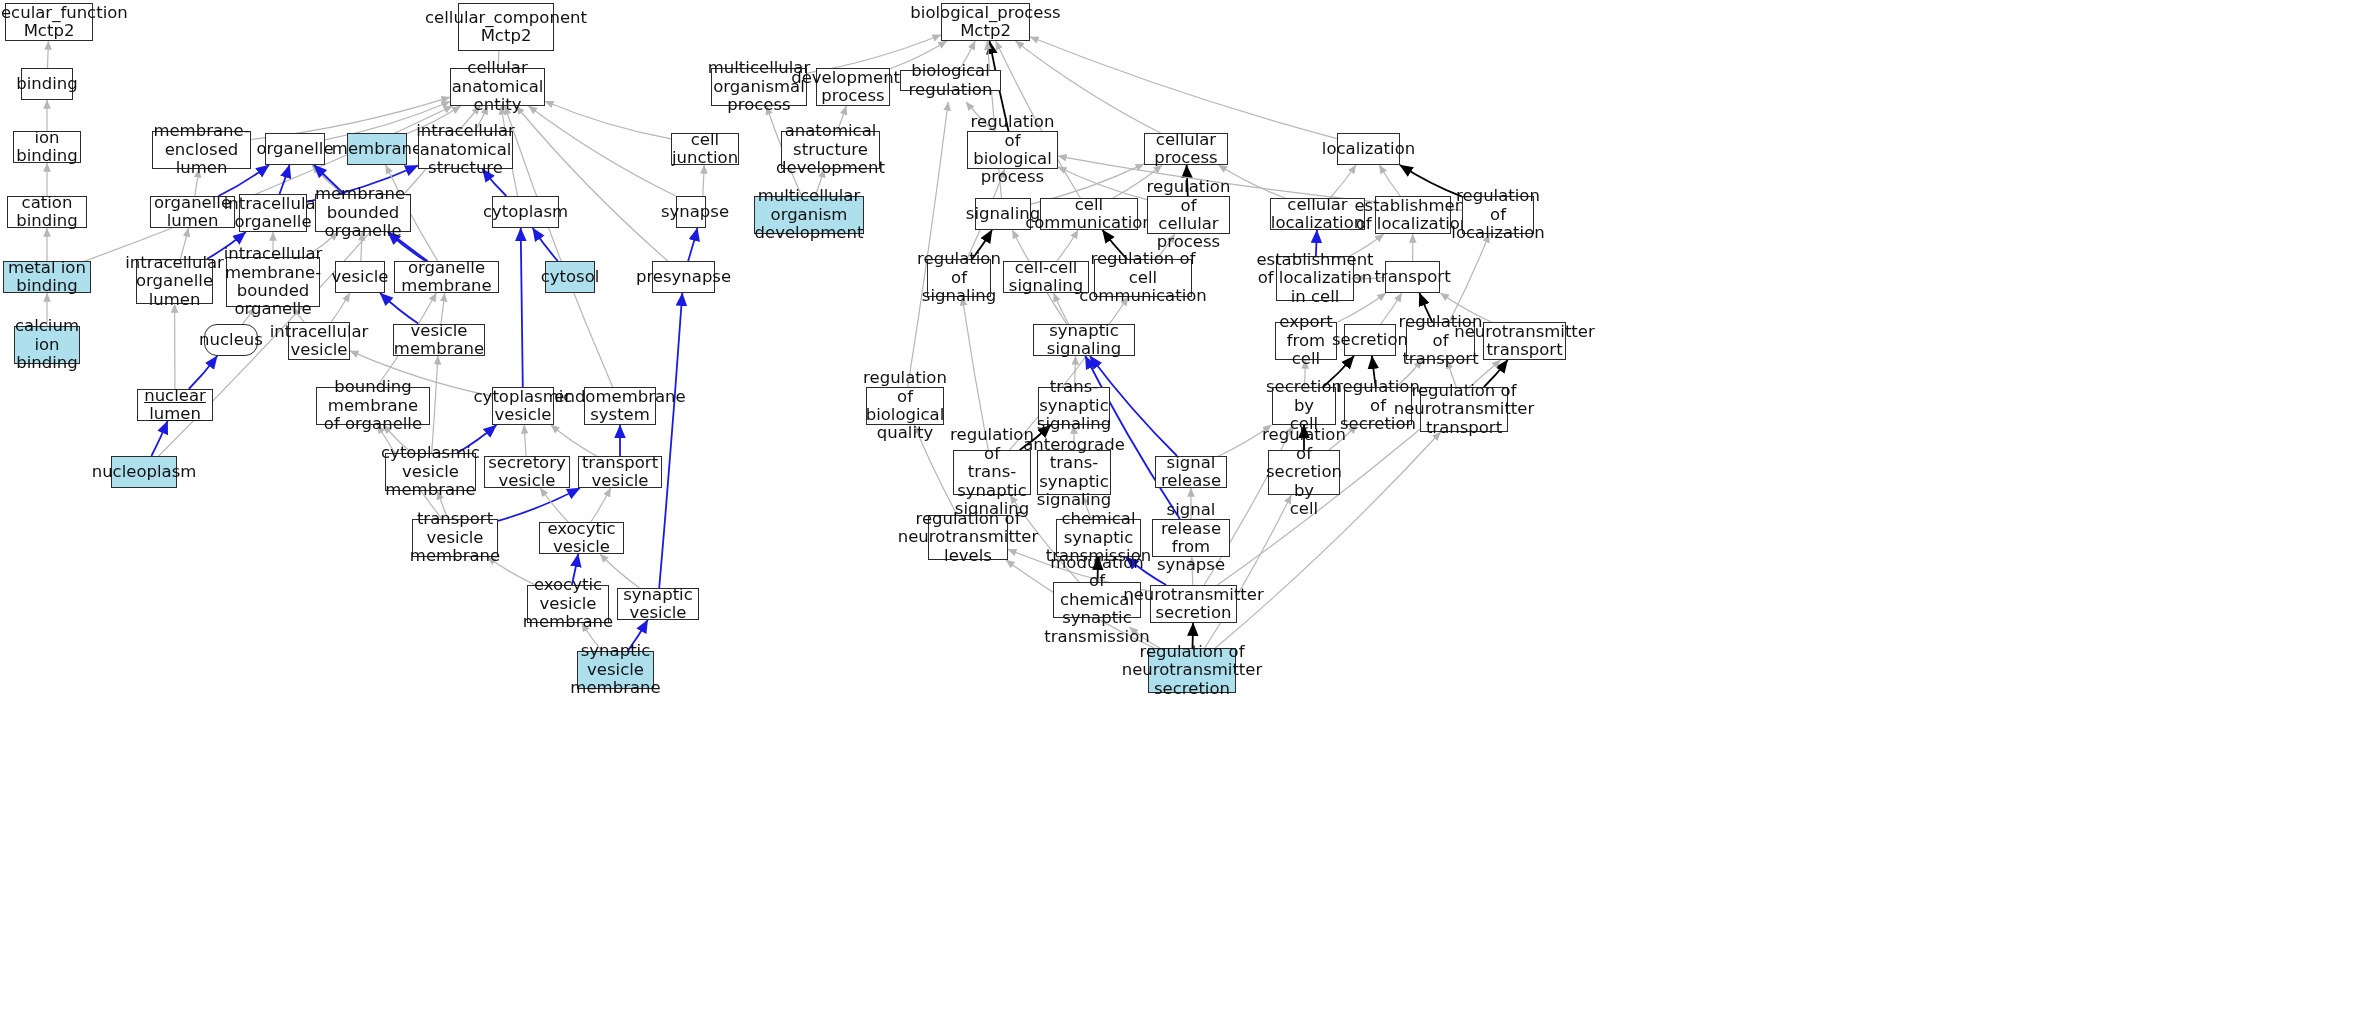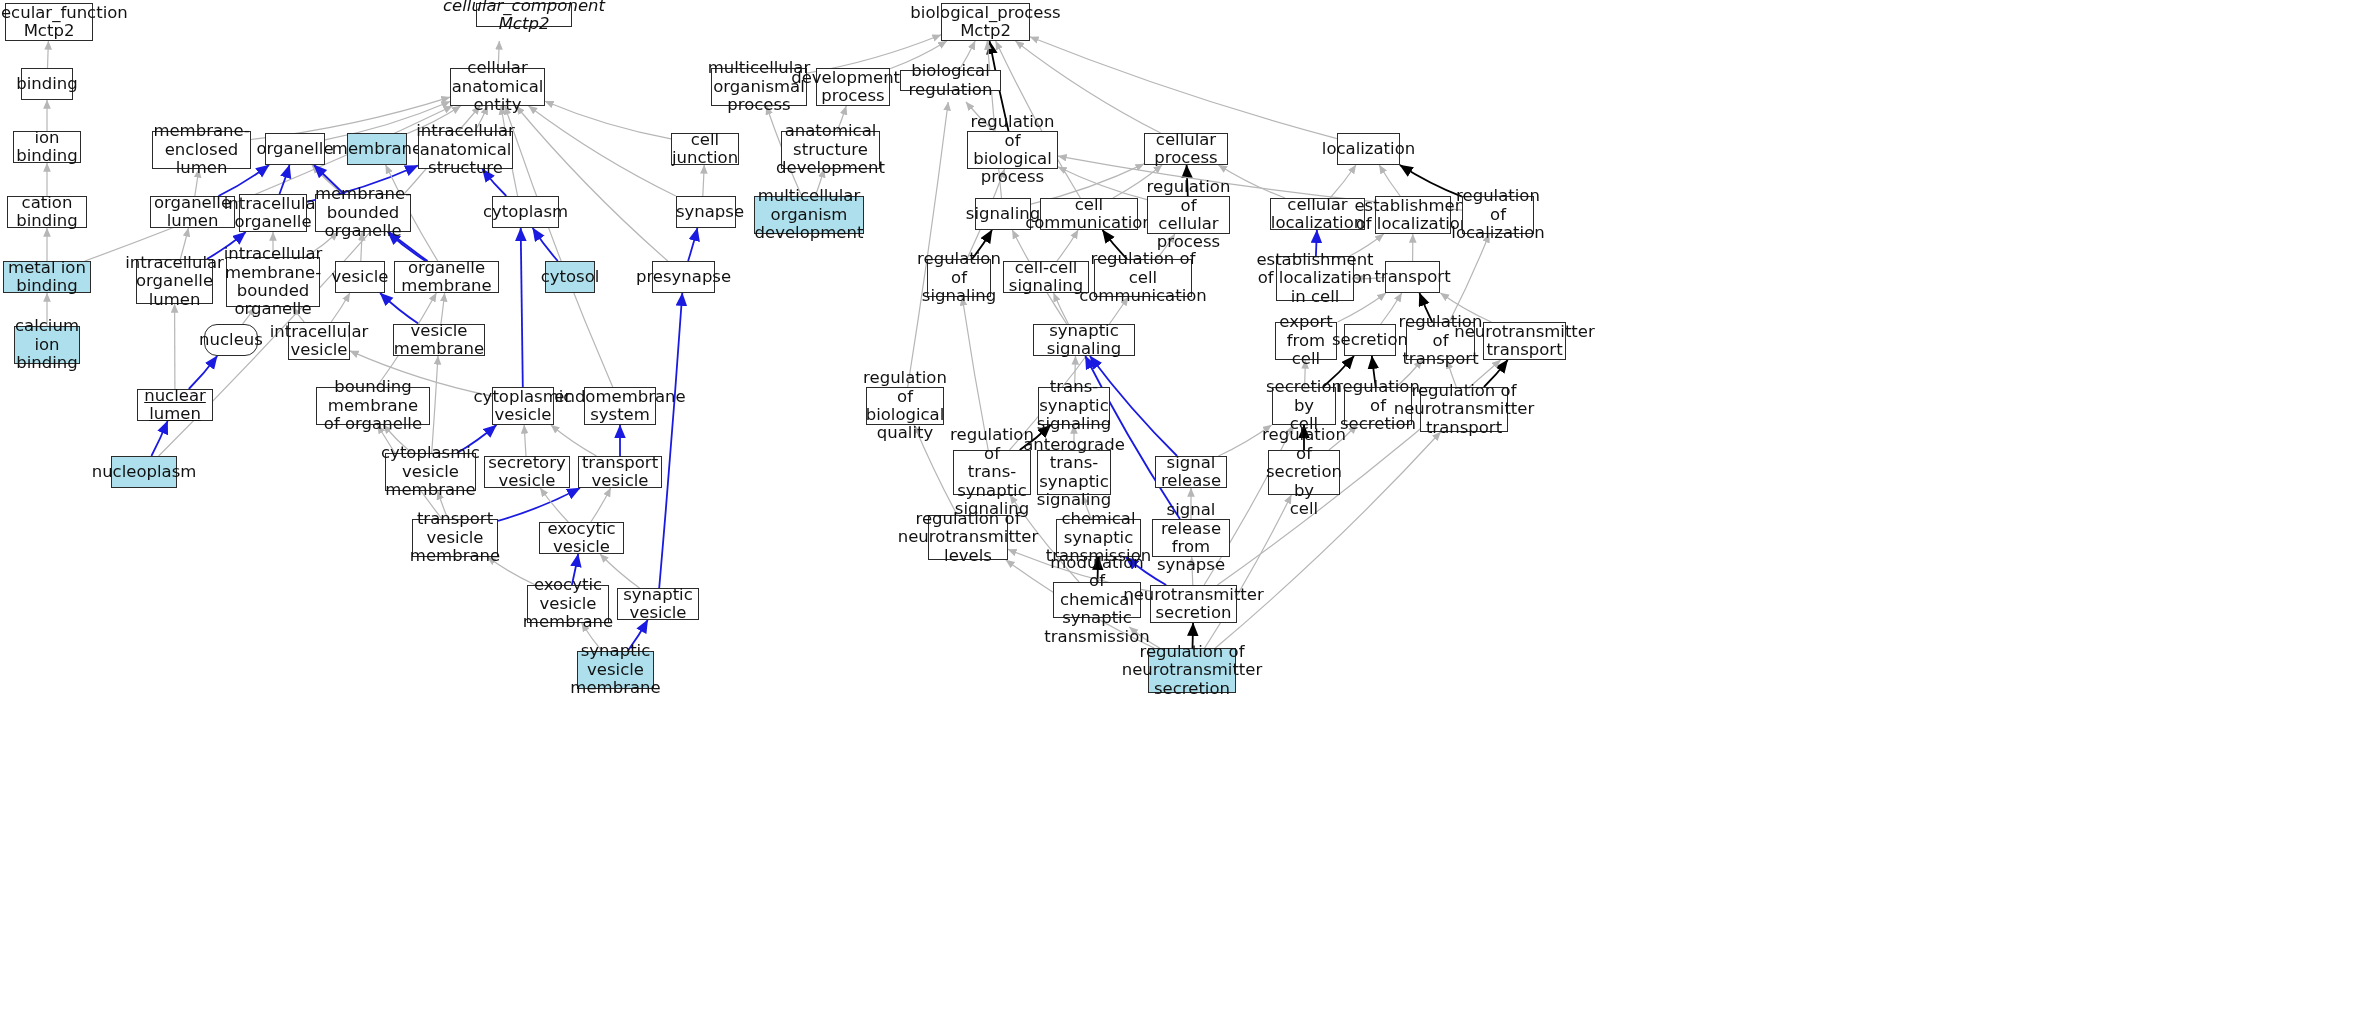--- a/index.html
+++ b/index.html
@@ -177,21 +177,21 @@
     <div class="node" style="left: 7px; top: 196px; width: 80px; height: 32px;">
       <span>cation binding</span>
     </div>
     <div class="node hl" style="left: 3px; top: 261px; width: 88px; height: 32px;">
       <span>metal ion binding</span>
     </div>
     <div class="node hl" style="left: 14px; top: 326px; width: 66px; height: 38px;">
       <span>calcium ion
 binding</span>
     </div>
-    <div class="node root" style="left: 476px; top: 3px; width: 96px; height: 24px; font-style: italic;">
+    <div class="node root" style="left: 458px; top: 3px; width: 96px; height: 48px;">
       <span>cellular_component
 Mctp2</span>
     </div>
     <div class="node" style="left: 450px; top: 68px; width: 95px; height: 38px;">
       <span>cellular anatomical
 entity</span>
     </div>
     <div class="node" style="left: 152px; top: 131px; width: 99px; height: 38px;">
       <span>membrane-enclosed
 lumen</span>
@@ -216,21 +216,21 @@
       <span>intracellular
 organelle</span>
     </div>
     <div class="node" style="left: 315px; top: 194px; width: 96px; height: 38px;">
       <span>membrane-bounded
 organelle</span>
     </div>
     <div class="node" style="left: 492px; top: 196px; width: 67px; height: 32px;">
       <span>cytoplasm</span>
     </div>
-    <div class="node" style="left: 676px; top: 196px; width: 60px; height: 32px; padding-left: 12px;">
+    <div class="node" style="left: 676px; top: 196px; width: 30px; height: 32px; padding-left: 12px;">
       <span>synapse</span>
     </div>
     <div class="node" style="left: 136px; top: 259px; width: 77px; height: 45px;">
       <span>intracellular
 organelle lumen</span>
     </div>
     <div class="node" style="left: 226px; top: 257px; width: 94px; height: 50px;">
       <span>intracellular
 membrane-bounded
 organelle</span>

